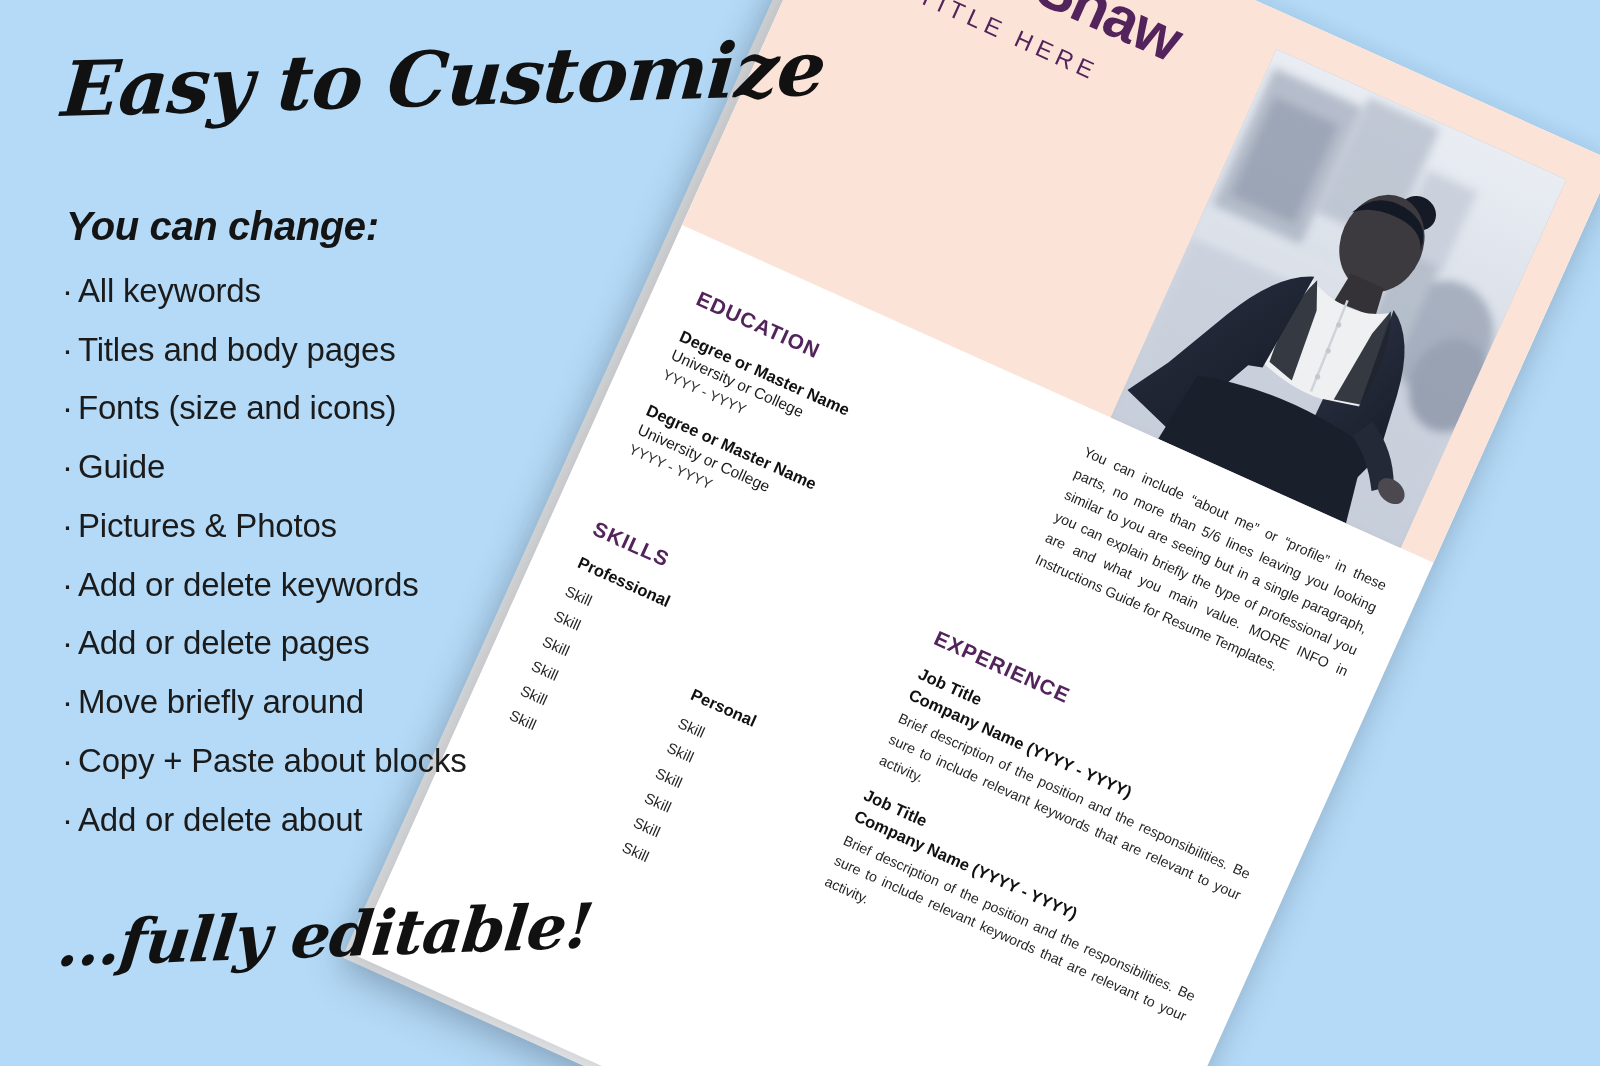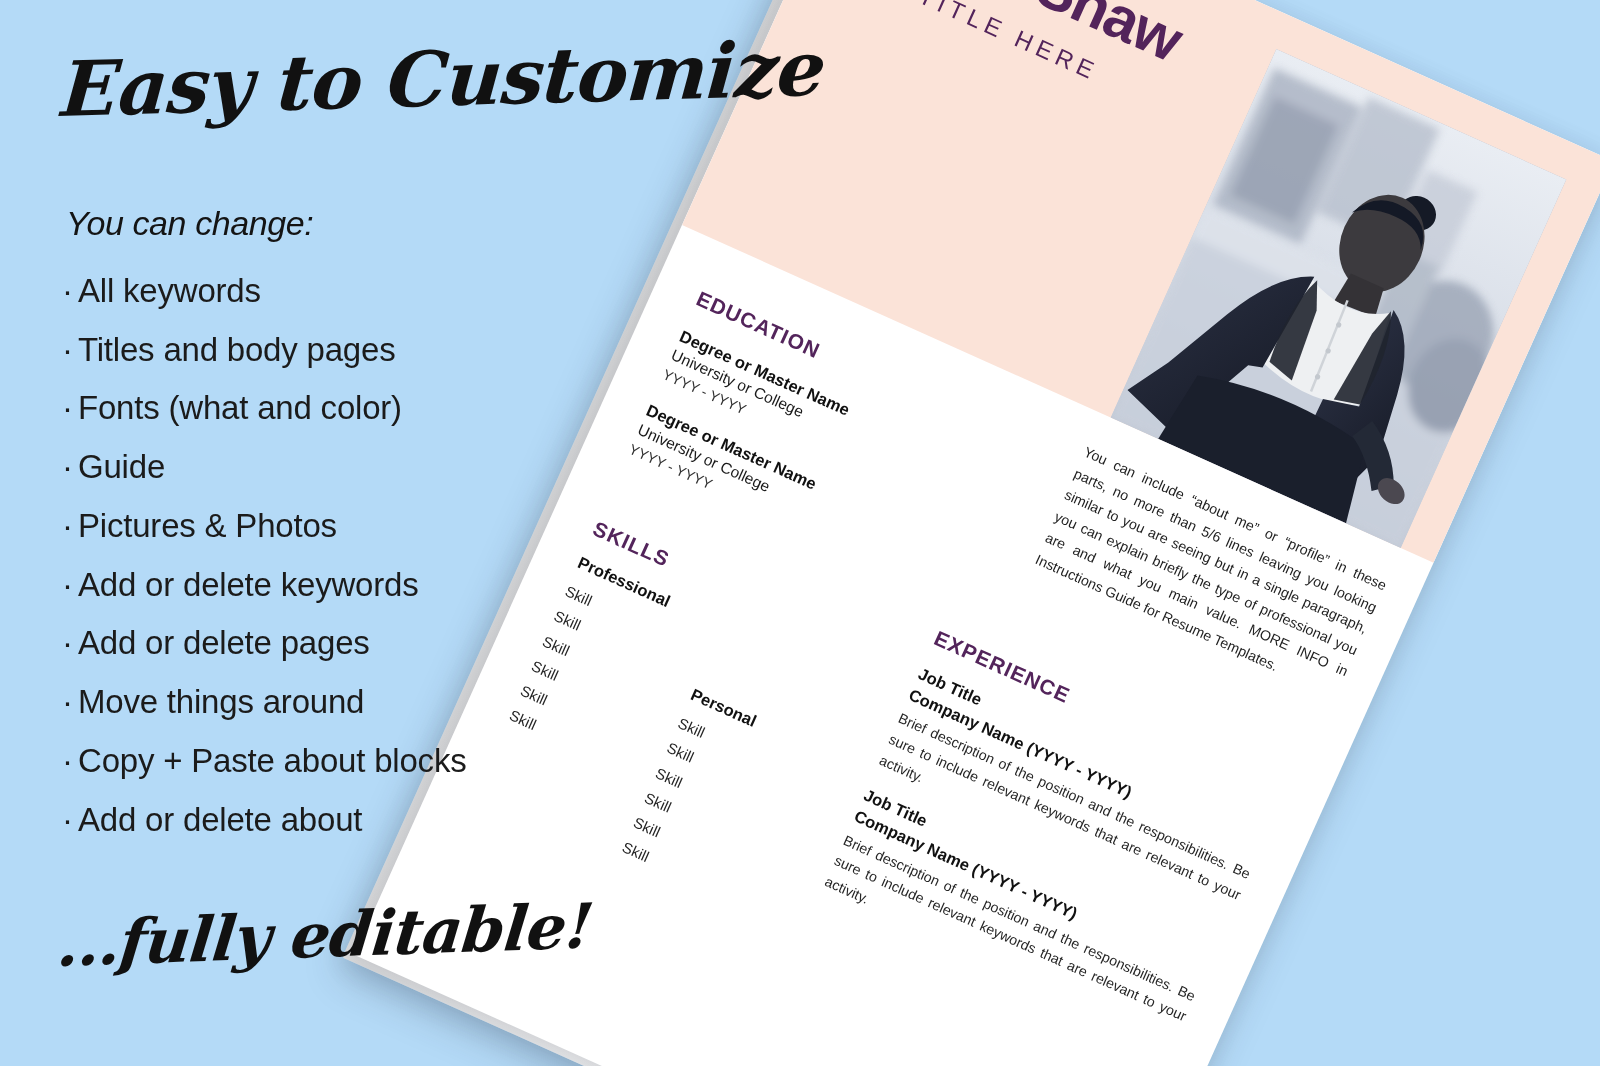--- a/index.html
+++ b/index.html
@@ -30,22 +30,22 @@
     color:#111111;
     letter-spacing:-1px;
     transform:skewX(-6deg) rotate(-1.6deg);
     transform-origin:left center;
     white-space:nowrap;
   }
 
   #promo-subtitle {
     position:absolute;
     left:66px; top:204px;
-    font-size:34px;
-    font-weight:normal;
+    font-size:40px;
+    font-weight:bold;
     font-style:italic;
     color:#141414;
     letter-spacing:-0.4px;
   }
 
   #promo-list {
     position:absolute;
     left:62px; top:262px;
     width:600px;
     list-style:none;
@@ -382,24 +382,24 @@
 
 <div id="promo-panel">
 
   <div id="promo-title">Easy to Customize</div>
 
   <div id="promo-subtitle">You can change:</div>
 
   <ul id="promo-list">
     <li><span class="dot">·</span><span>All keywords</span></li>
     <li><span class="dot">·</span><span>Titles and body pages</span></li>
-    <li><span class="dot">·</span><span>Fonts (what and color)</span></li>
+    <li><span class="dot">·</span><span>Fonts (size and icons)</span></li>
     <li><span class="dot">·</span><span>Guide</span></li>
     <li><span class="dot">·</span><span>Pictures &amp; Photos</span></li>
     <li><span class="dot">·</span><span>Add or delete keywords</span></li>
     <li><span class="dot">·</span><span>Add or delete pages</span></li>
-    <li><span class="dot">·</span><span>Move things around</span></li>
+    <li><span class="dot">·</span><span>Move briefly around</span></li>
     <li><span class="dot">·</span><span>Copy + Paste about blocks</span></li>
     <li><span class="dot">·</span><span>Add or delete about</span></li>
   </ul>
 
   <div id="promo-footer">...fully editable!</div>
 </div>
 
 </body></html>

